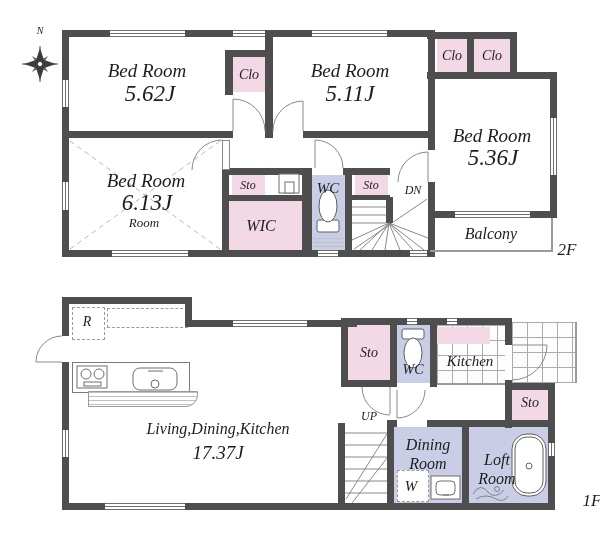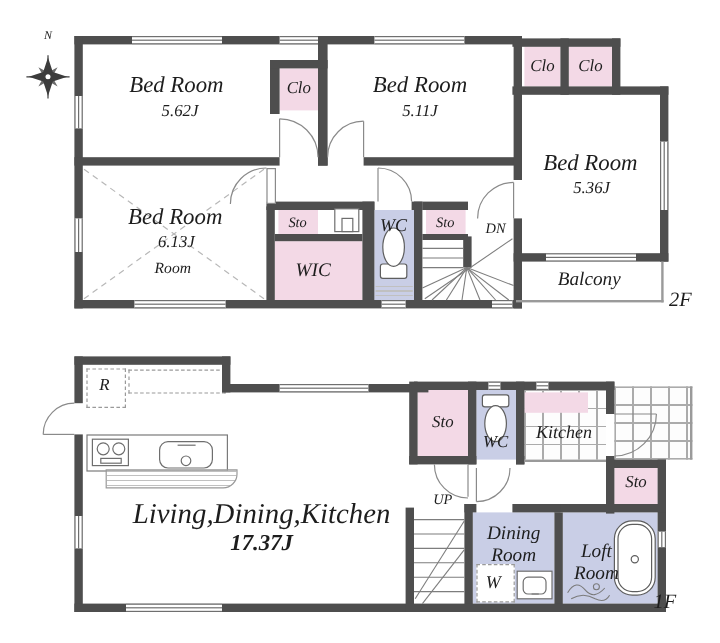--- a/index.html
+++ b/index.html
@@ -14,22 +14,22 @@
         background-image:repeating-linear-gradient(to right,#ababab 0 1px,transparent 1px 15px),
                          repeating-linear-gradient(to bottom,#ababab 0 1px,transparent 1px 15px);}
   .hatch{position:absolute;background:repeating-linear-gradient(to bottom,#c0c0c0 0 1px,transparent 1px 4px);}
   .dash{position:absolute;border:1px dashed #9a9a9a;background:#fff;}
   .wh{position:absolute;height:7px;background:#fff;border-top:1.4px solid #6f6f6f;border-bottom:1.4px solid #6f6f6f;
       background-image:linear-gradient(#6f6f6f,#6f6f6f);background-size:100% 1px;background-position:center;background-repeat:no-repeat;box-sizing:border-box;}
   .wv{position:absolute;width:7px;background:#fff;border-left:1.4px solid #6f6f6f;border-right:1.4px solid #6f6f6f;
       background-image:linear-gradient(#6f6f6f,#6f6f6f);background-size:1px 100%;background-position:center;background-repeat:no-repeat;box-sizing:border-box;}
   .lbl{position:absolute;font-style:italic;color:#1d1d1d;text-align:center;line-height:1.02;
        transform:translate(-50%,-50%);white-space:nowrap;}
-  .s19{font-size:19px;} .s18{font-size:14px;} .s16{font-size:16px;} .s15{font-size:15px;}
-  .s14{font-size:14px;} .s13{font-size:13px;} .s12{font-size:12px;} .s17{font-size:17px;} .s20{font-size:24px;} .s10{font-size:10px;}
+  .s19{font-size:19px;} .s18{font-size:23px;} .s16{font-size:16px;} .s15{font-size:15px;}
+  .s14{font-size:14px;} .s13{font-size:13px;} .s12{font-size:12px;} .s17{font-size:17px;} .s20{font-size:16px;} .s10{font-size:10px;}
   svg.overlay{position:absolute;left:0;top:0;pointer-events:none;}
 </style>
 </head>
 <body>
 
 <div id="plan">
 
   <div class="pink" style="left:233px;top:57px;width:32px;height:35px;"></div>
   <div class="pink" style="left:437px;top:39px;width:30px;height:33px;"></div>
   <div class="pink" style="left:474px;top:39px;width:36px;height:33px;"></div>
@@ -258,26 +258,26 @@
   <div class="lbl s18" style="left:147px;top:203px;">6.13J</div>
   <div class="lbl s13" style="left:144px;top:223px;">Room</div>
   <div class="lbl s12" style="left:248px;top:185px;">Sto</div>
   <div class="lbl s16" style="left:261px;top:226px;">WIC</div>
   <div class="lbl s15" style="left:328px;top:189px;">WC</div>
   <div class="lbl s12" style="left:371px;top:185px;">Sto</div>
   <div class="lbl s12" style="left:413px;top:190px;">DN</div>
 
   <div class="lbl s14" style="left:87px;top:322px;">R</div>
   <div class="lbl s20" style="left:218px;top:429px;">Living,Dining,Kitchen</div>
-  <div class="lbl s19" style="left:218px;top:453px;font-weight:bold;">17.37J</div>
+  <div class="lbl s19" style="left:218px;top:453px;">17.37J</div>
   <div class="lbl s14" style="left:369px;top:353px;">Sto</div>
   <div class="lbl s14" style="left:413px;top:370px;">WC</div>
   <div class="lbl s15" style="left:470px;top:362px;">Kitchen</div>
   <div class="lbl s14" style="left:530px;top:403px;">Sto</div>
   <div class="lbl s12" style="left:369px;top:416px;">UP</div>
   <div class="lbl s16" style="left:428px;top:445px;">Dining</div>
   <div class="lbl s16" style="left:428px;top:464px;">Room</div>
   <div class="lbl s15" style="left:411px;top:487px;">W</div>
   <div class="lbl s16" style="left:497px;top:460px;">Loft</div>
   <div class="lbl s16" style="left:497px;top:479px;">Room</div>
-  <div class="lbl s17" style="left:554px;top:501px;">1F</div>
+  <div class="lbl s17" style="left:592px;top:501px;">1F</div>
 
 </div>
 
 </body></html>

